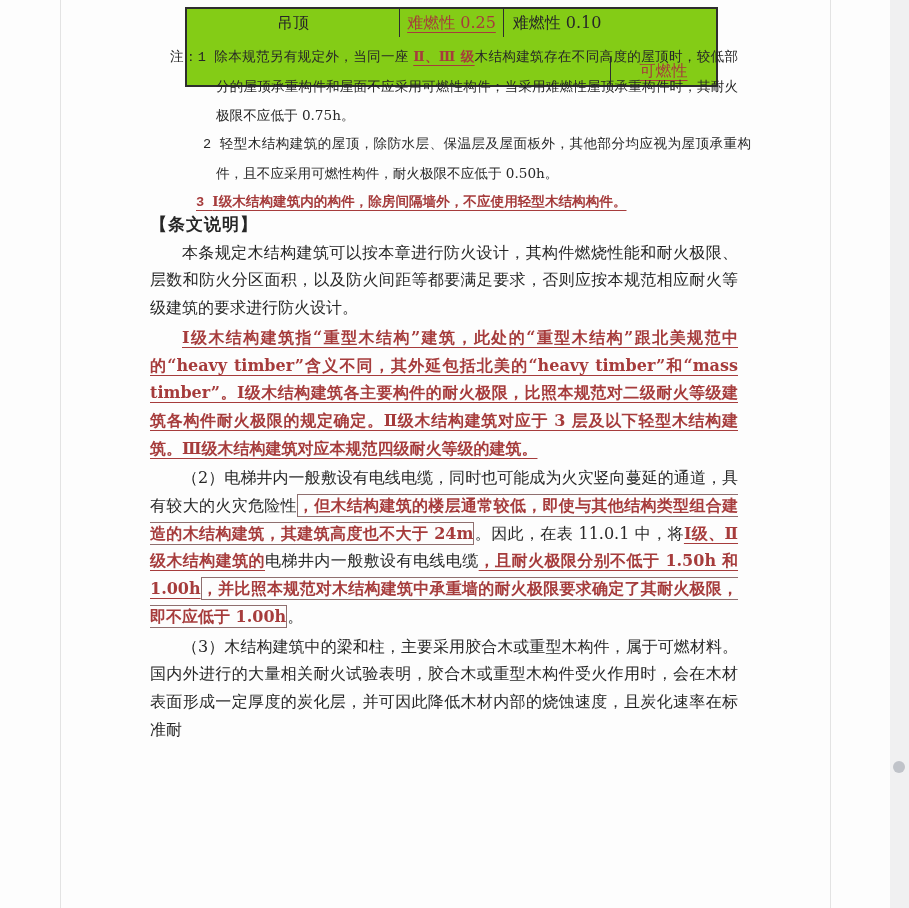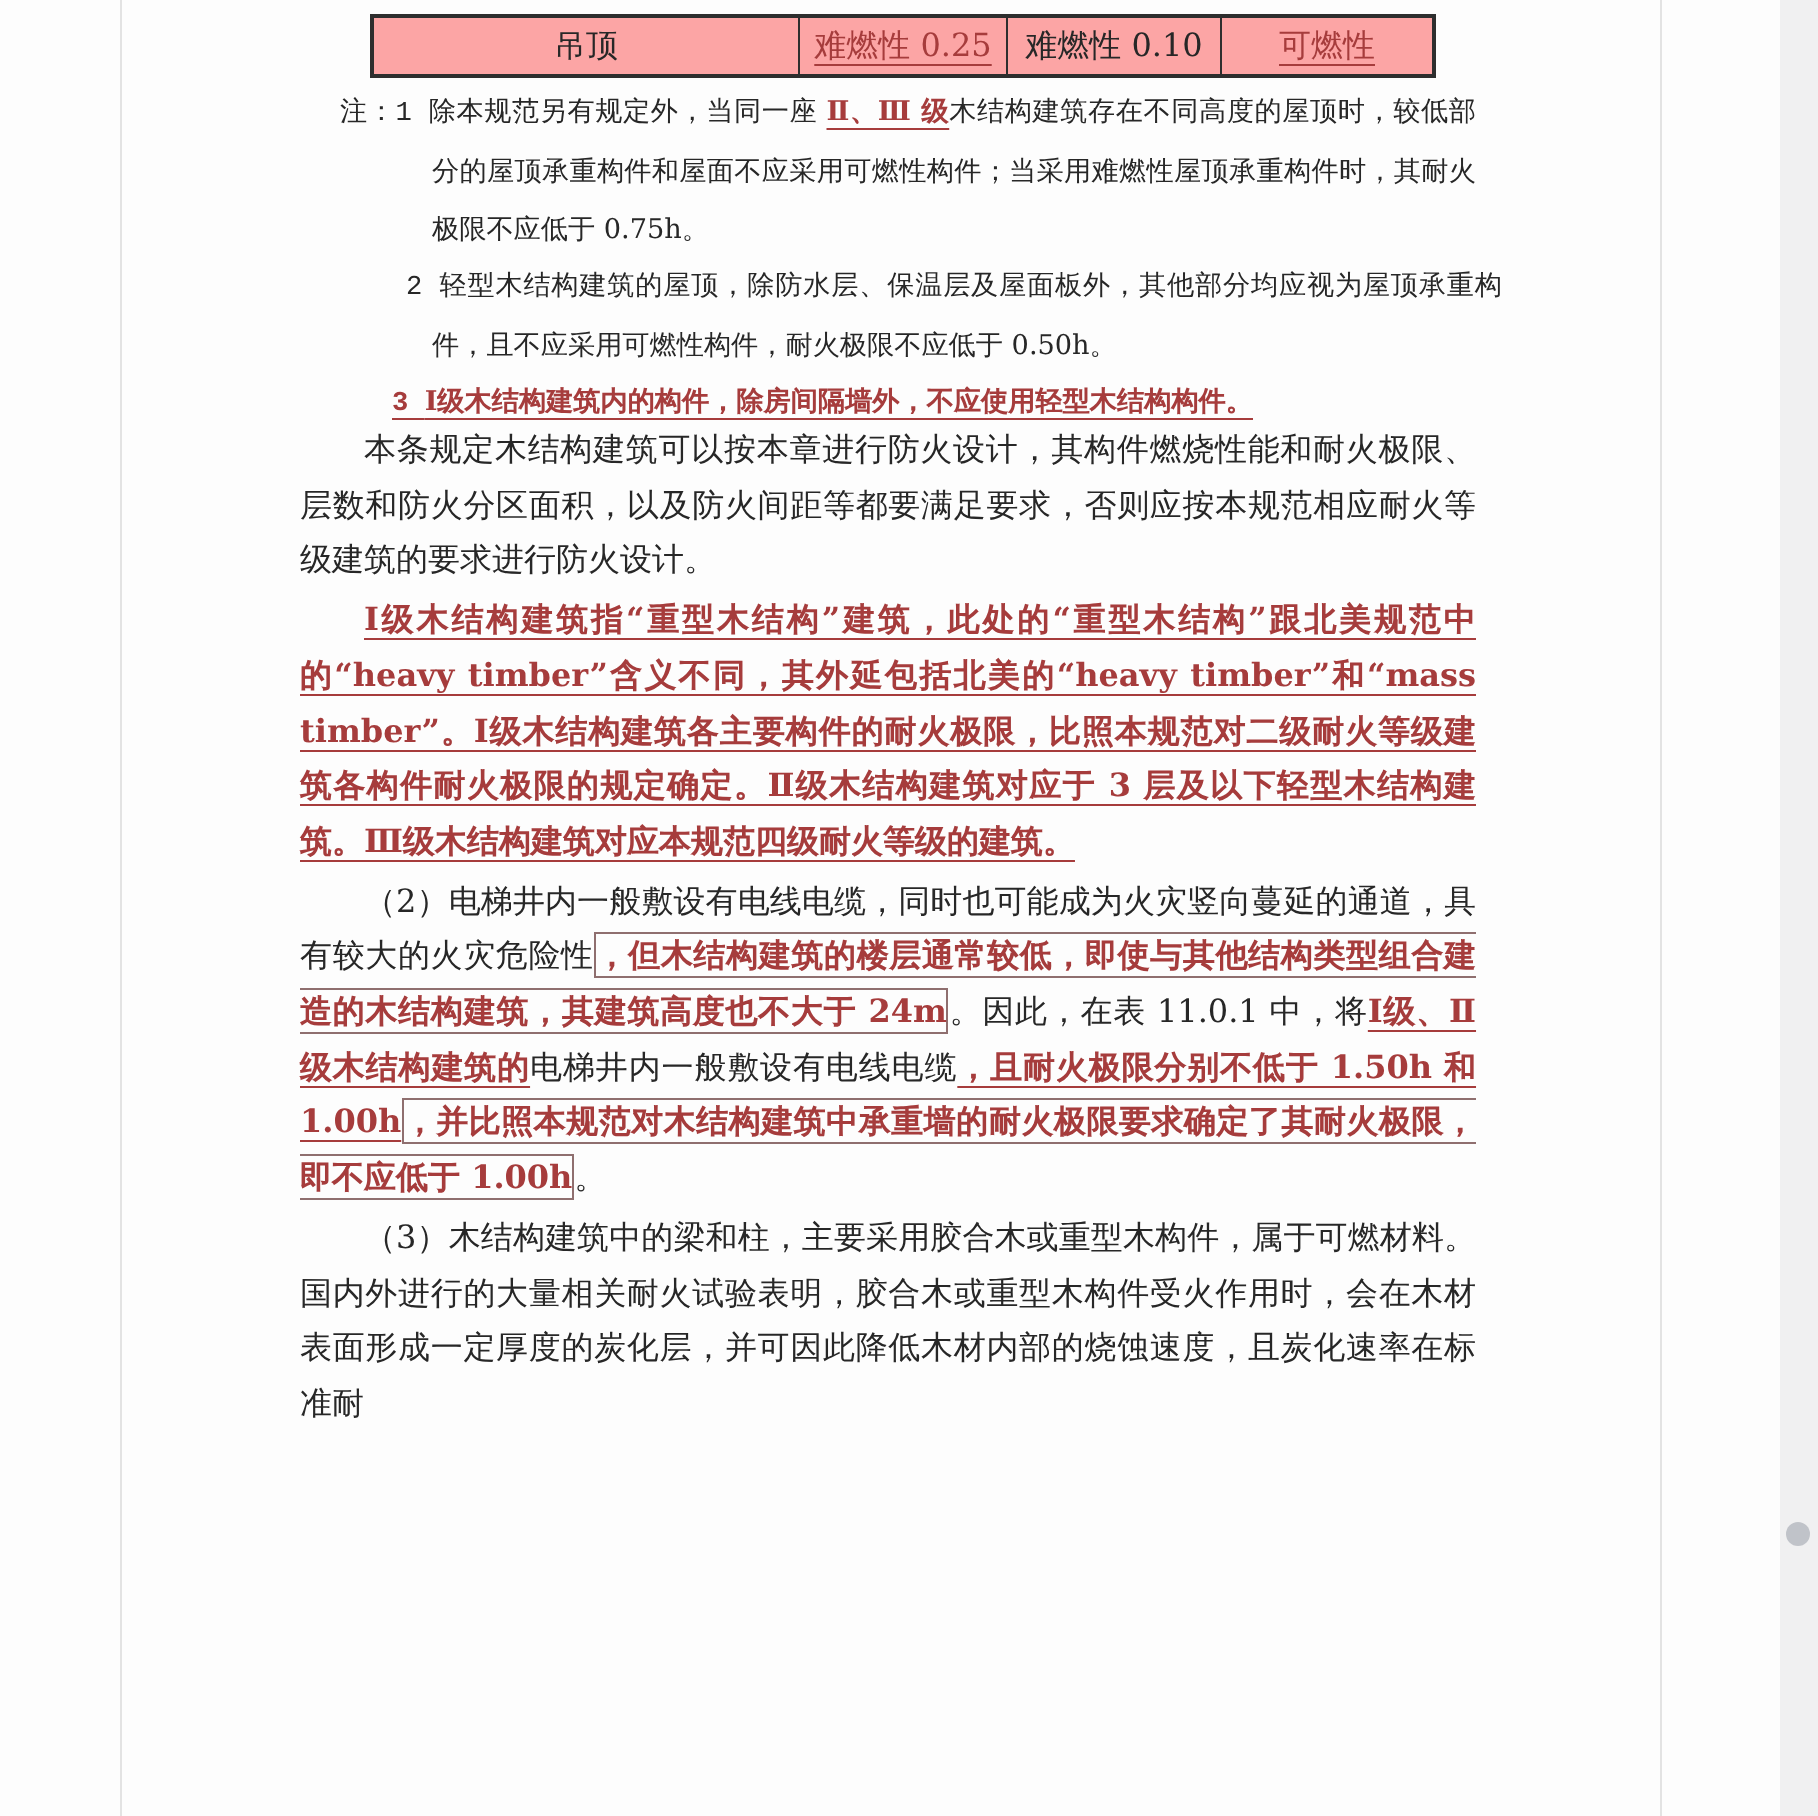--- a/index.html
+++ b/index.html
@@ -10,27 +10,27 @@
   body{
     width:909px;height:908px;overflow:hidden;position:relative;
     background:#fdfdfd;color:var(--text);
     font-family:"DejaVu Serif","Liberation Serif",serif;
   }
   .page-edge{position:absolute;top:0;bottom:0;width:1px;background:var(--page-edge);}
   #edgeL{left:60px;} #edgeR{left:830px;}
   .gutter{position:absolute;top:0;bottom:0;left:890px;right:0;background:var(--gutter-bg);}
   .dot{position:absolute;left:3px;top:761px;width:12px;height:12px;border-radius:50%;background:var(--scroll-dot);}
 
-  .spec-table{position:absolute;left:185px;top:7px;display:flex;border:2px solid var(--table-border);background:#fca5a5;}
+  .spec-table{position:absolute;left:185px;top:7px;display:flex;border:2px solid var(--table-border);background:#84cc16;}
   .cell{height:28px;display:flex;align-items:center;justify-content:center;font-size:16px;border-left:1.5px solid var(--table-border);padding:0 2px;box-sizing:border-box;}
   .cell:first-child{border-left:none;}
   .cell:nth-child(1){width:212px;}
   .cell:nth-child(2){width:104px;}
   .cell:nth-child(3){width:107px;}
-  .cell:nth-child(4){width:106px;}
+  .cell:nth-child(4){width:106px;margin-top:48px;}
 
   .notes{position:absolute;left:170px;top:42px;width:568px;font-size:13.6px;line-height:28.3px;text-align:justify;}
   .note-item{margin:0;}
   .note-item.n1{padding-left:46px;text-indent:-46px;}
   .note-item.n2{margin-left:33px;padding-left:13px;text-indent:-13px;width:535px;}
   .note-item.n3{margin-left:26px;}
   .marker{white-space:pre;font-family:Liberation Mono, monospace;}
 
   .main{position:absolute;left:150px;top:211px;width:588px;font-size:16px;line-height:27.7px;}
   .heading{font-weight:bold;font-size:17px;letter-spacing:1px;}
@@ -55,20 +55,21 @@
     </div>
 </div>
 
 <div class="notes">
     <div class="note-item n1"><span class="marker ">注：1 </span><span>除本规范另有规定外，当同一座 </span><span class="ru">Ⅱ、Ⅲ 级</span><span>木结构建筑存在不同高度的屋顶时，较低部分的屋顶承重构件和屋面不应采用可燃性构件；当采用难燃性屋顶承重构件时，其耐火极限不应低于 0.75h。</span></div>
     <div class="note-item n2"><span class="marker ">2 </span><span>轻型木结构建筑的屋顶，除防水层、保温层及屋面板外，其他部分均应视为屋顶承重构件，且不应采用可燃性构件，耐火极限不应低于 0.50h。</span></div>
     <div class="note-item n3"><span class="marker ru">3 </span><span class="ru">I级木结构建筑内的构件，除房间隔墙外，不应使用轻型木结构构件。</span></div>
   </div>
 
 <div class="main">
+  <div class="heading">【条文说明】</div>
   <div>
       <p class="para"><span>本条规定木结构建筑可以按本章进行防火设计，其构件燃烧性能和耐火极限、层数和防火分区面积，以及防火间距等都要满足要求，否则应按本规范相应耐火等级建筑的要求进行防火设计。</span></p>
       <p class="para"><span class="ru">I级木结构建筑指“重型木结构”建筑，此处的“重型木结构”跟北美规范中的“heavy timber”含义不同，其外延包括北美的“heavy timber”和“mass timber”。I级木结构建筑各主要构件的耐火极限，比照本规范对二级耐火等级建筑各构件耐火极限的规定确定。Ⅱ级木结构建筑对应于 3 层及以下轻型木结构建筑。Ⅲ级木结构建筑对应本规范四级耐火等级的建筑。</span></p>
       <p class="para"><span>（2）电梯井内一般敷设有电线电缆，同时也可能成为火灾竖向蔓延的通道，具有较大的火灾危险性</span><span class="rbox">，但木结构建筑的楼层通常较低，即使与其他结构类型组合建造的木结构建筑，其建筑高度也不大于 24m</span><span>。因此，在表 11.0.1 中，将</span><span class="ru">I级、Ⅱ 级木结构建筑的</span><span>电梯井内一般敷设有电线电缆</span><span class="ru">，且耐火极限分别不低于 1.50h 和 1.00h</span><span class="rbox">，并比照本规范对木结构建筑中承重墙的耐火极限要求确定了其耐火极限，即不应低于 1.00h</span><span>。</span></p>
       <p class="para"><span>（3）木结构建筑中的梁和柱，主要采用胶合木或重型木构件，属于可燃材料。国内外进行的大量相关耐火试验表明，胶合木或重型木构件受火作用时，会在木材表面形成一定厚度的炭化层，并可因此降低木材内部的烧蚀速度，且炭化速率在标准耐</span></p>
     </div>
 </div>
 
 <div class="gutter">
   <div class="dot"></div>

